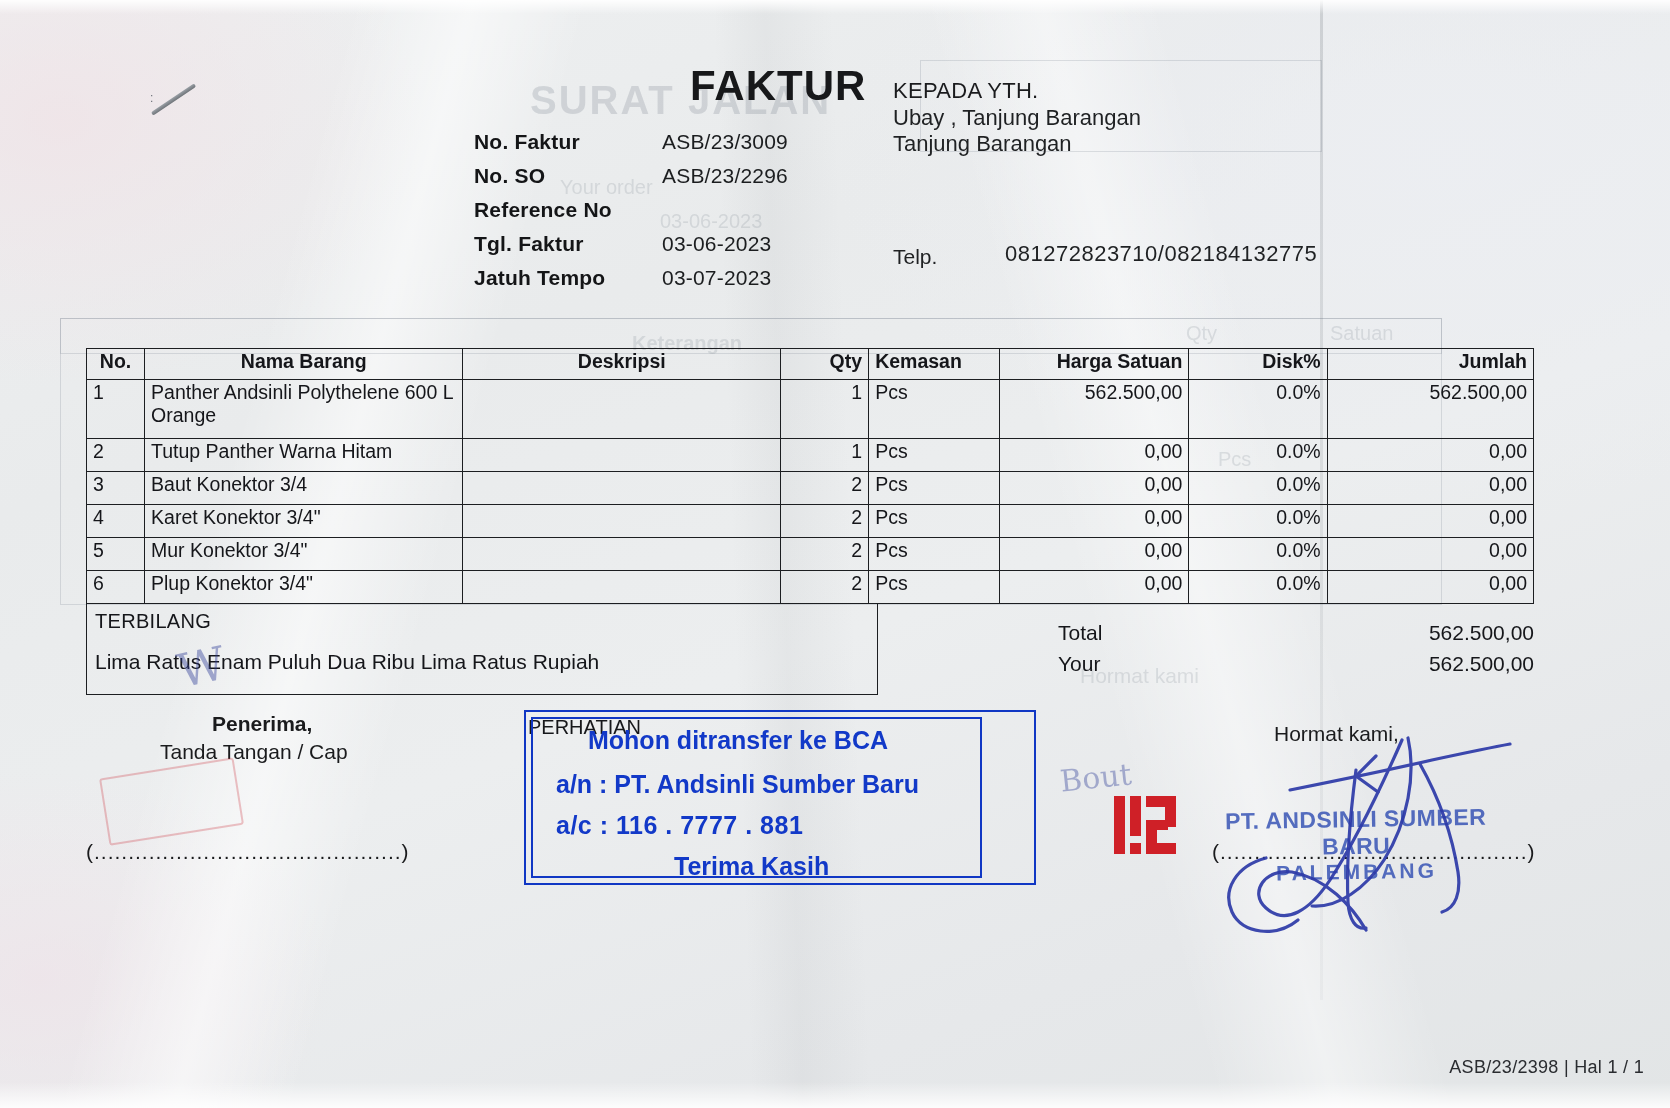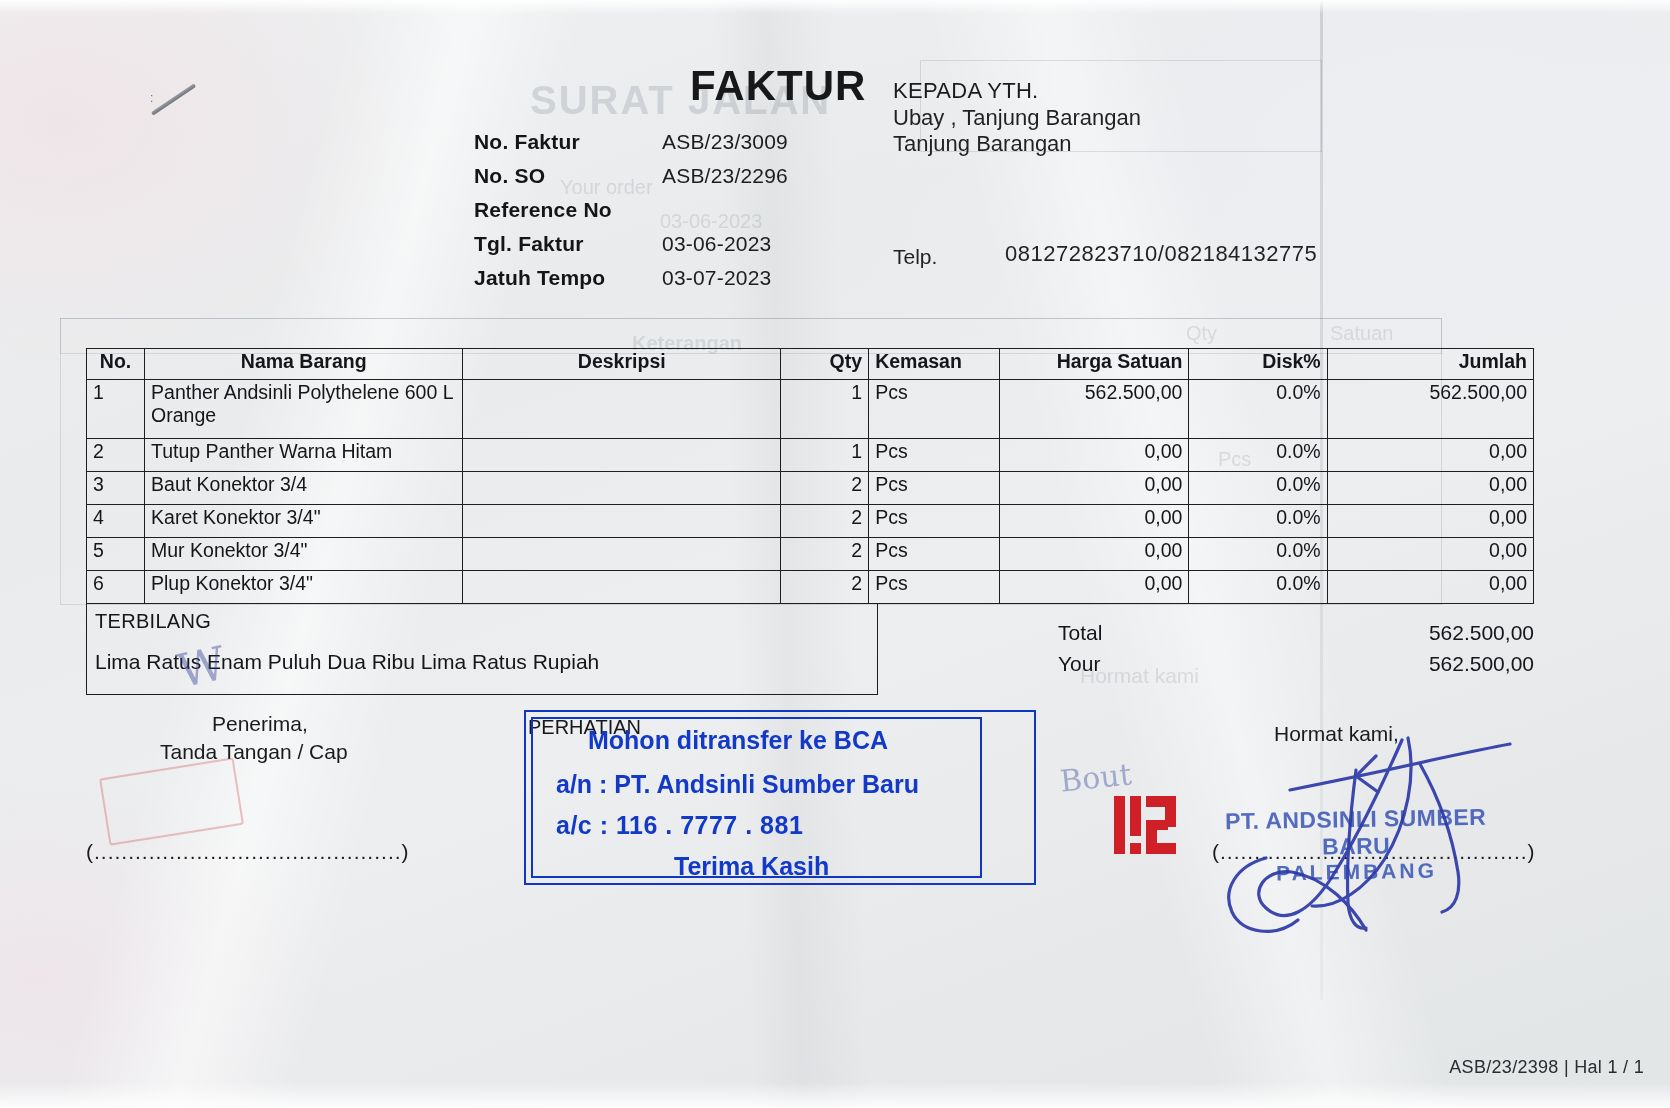--- a/index.html
+++ b/index.html
@@ -164,21 +164,21 @@
     position: absolute; left: 8px; top: 46px;
     font-size: 21px; color: #15161a;
   }
 
   .totals { position: absolute; left: 1040px; top: 608px; width: 494px; margin-top: 13px; }
   .tot-row { position: relative; height: 31px; }
   .tot-label { position: absolute; left: 18px; top: 0; font-size: 21px; color:#15161a; }
   .tot-value { position: absolute; right: 0; top: 0; font-size: 21px; color:#15161a; }
 
   
-  .sig-left-1 { position:absolute; left: 212px; top: 712px; font-size: 21px; color:#1a1b1d; }
+  .sig-left-1 { position:absolute; left: 212px; top: 712px; font-size: 21px; color:#1a1b1d;font-weight:bold; }
   .sig-left-2 { position:absolute; left: 160px; top: 740px; font-size: 21px; color:#1a1b1d; }
   .sig-left-dots { position:absolute; left: 86px; top: 840px; font-size: 21px; color:#1a1b1d; letter-spacing: 1px; }
 
   .sig-right-1 { position:absolute; left: 1274px; top: 722px; font-size: 21px; color:#1a1b1d; }
   .sig-right-dots { position:absolute; left: 1212px; top: 840px; font-size: 21px; color:#1a1b1d; letter-spacing: 1px; }
 
   .perhatian { position:absolute; left: 528px; top: 716px; font-size: 20px; color:#16171a; }
 
   
   .stamp {

